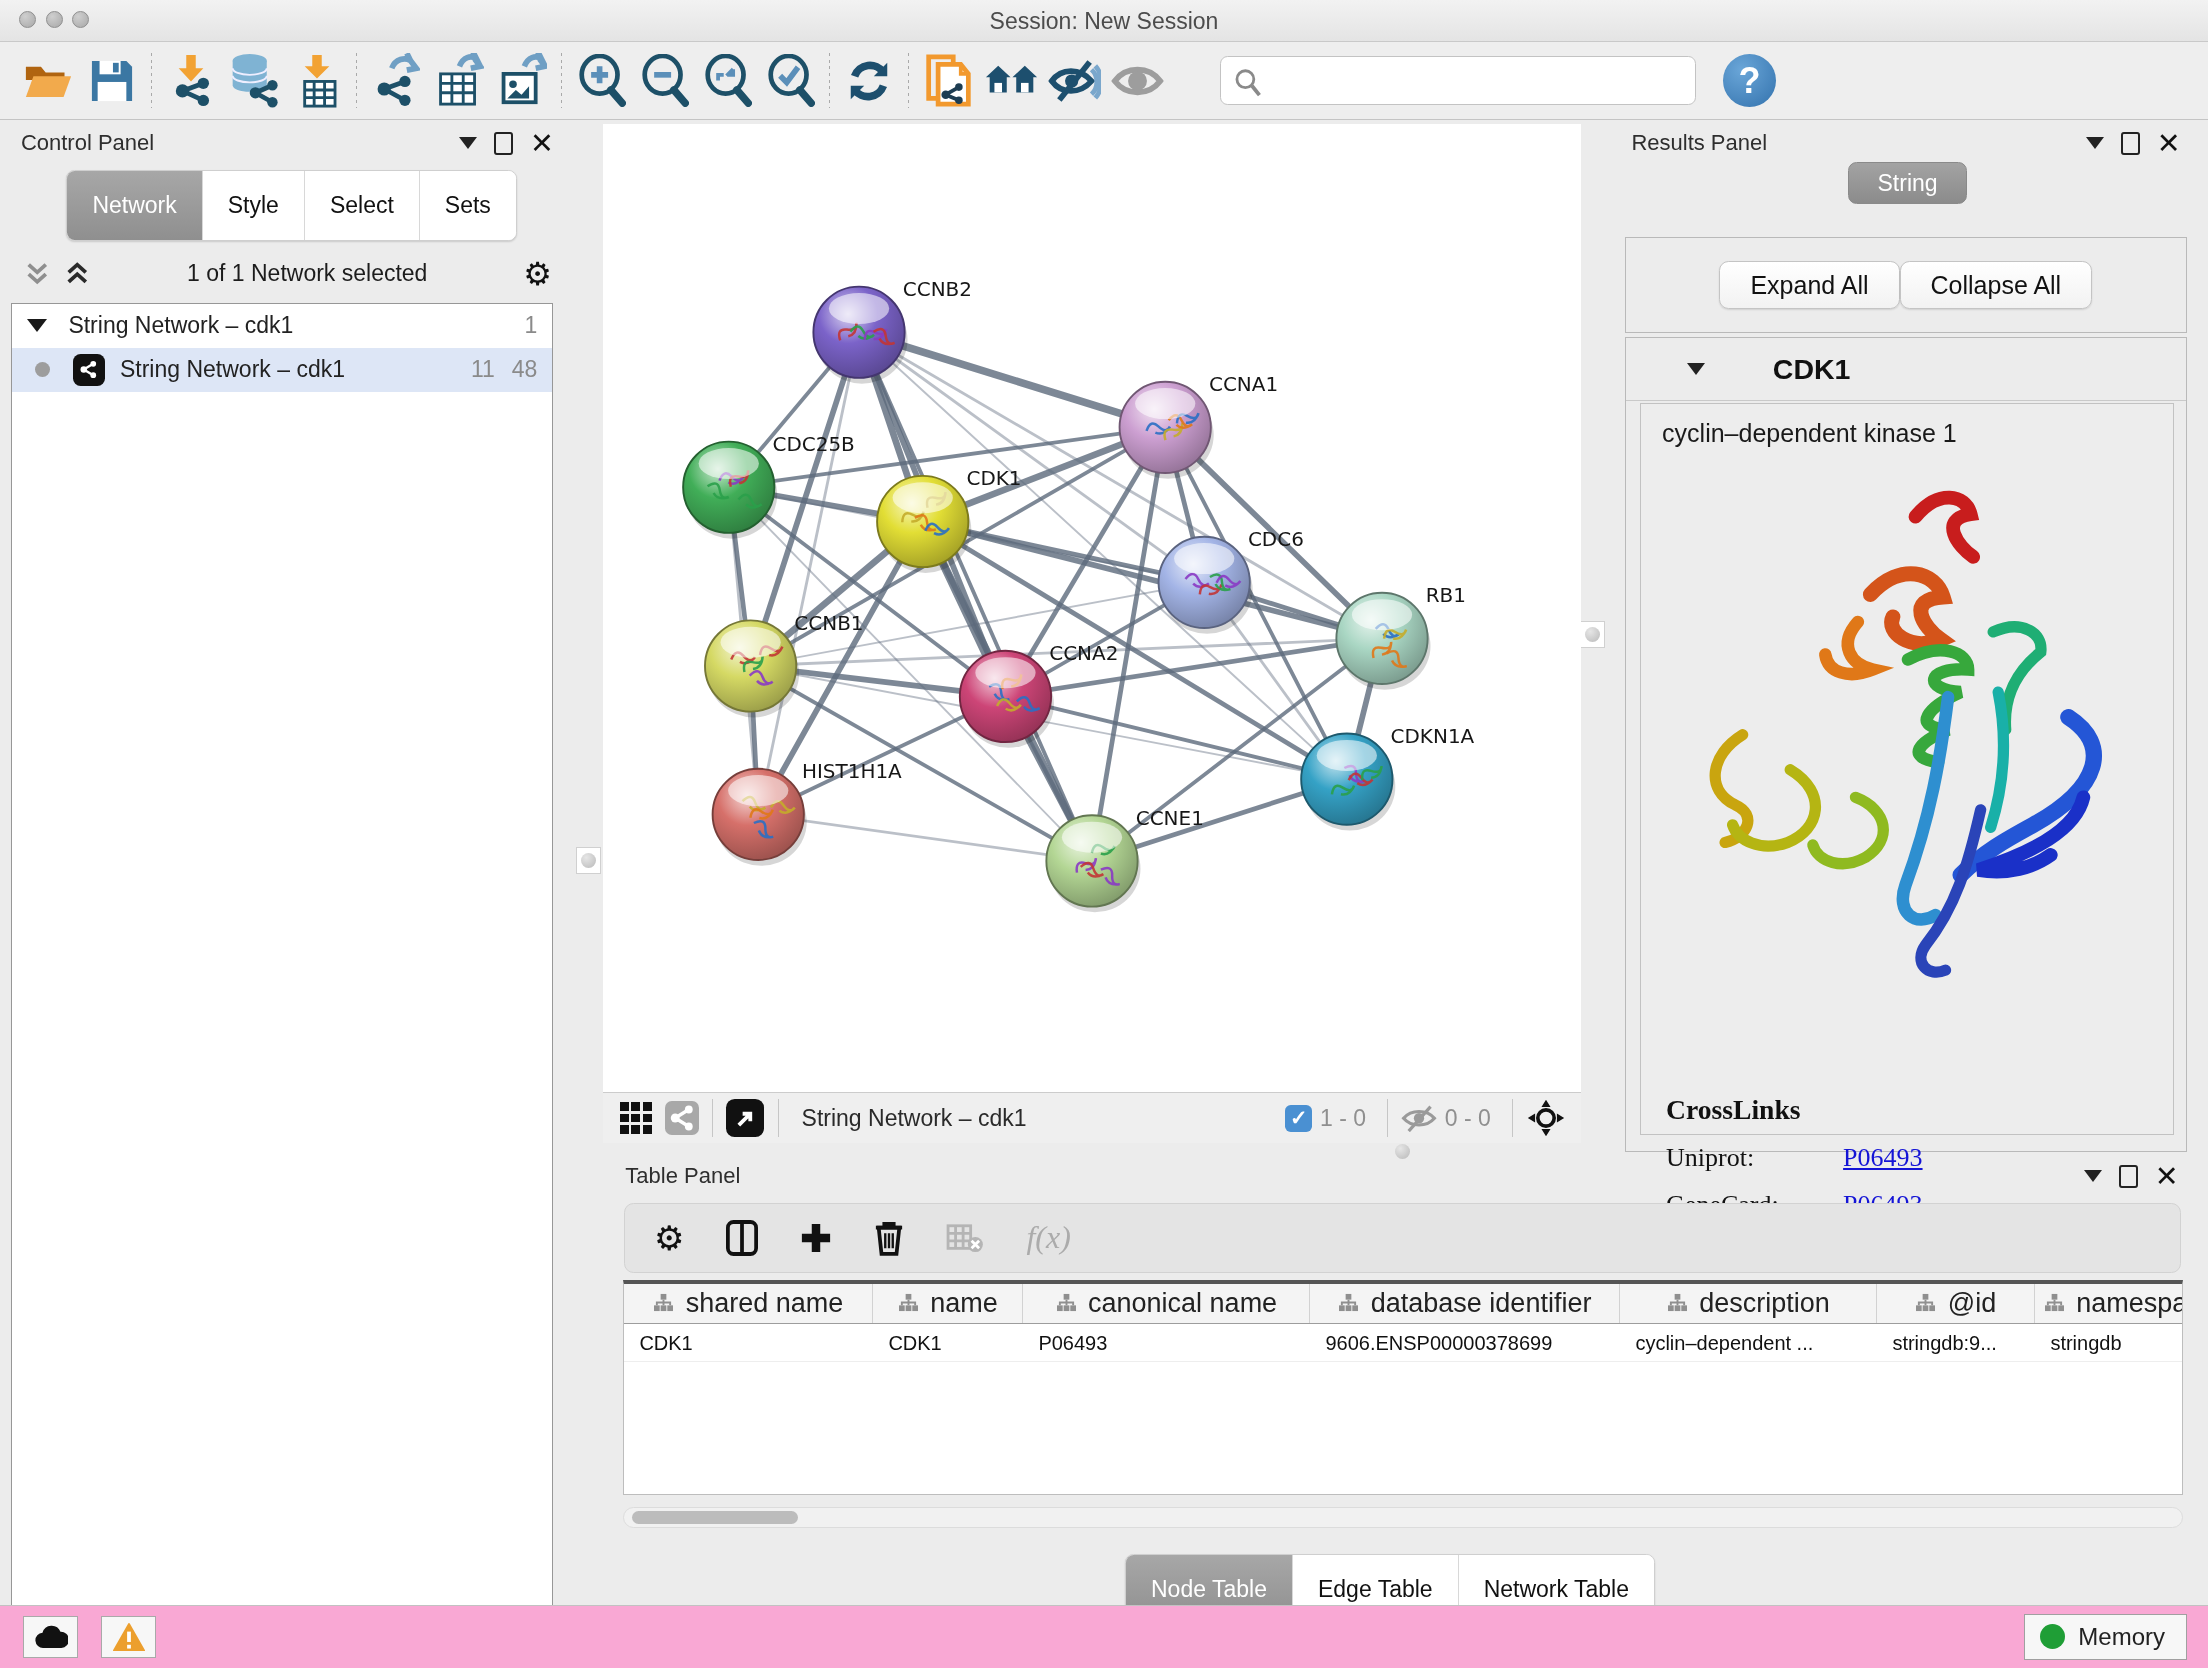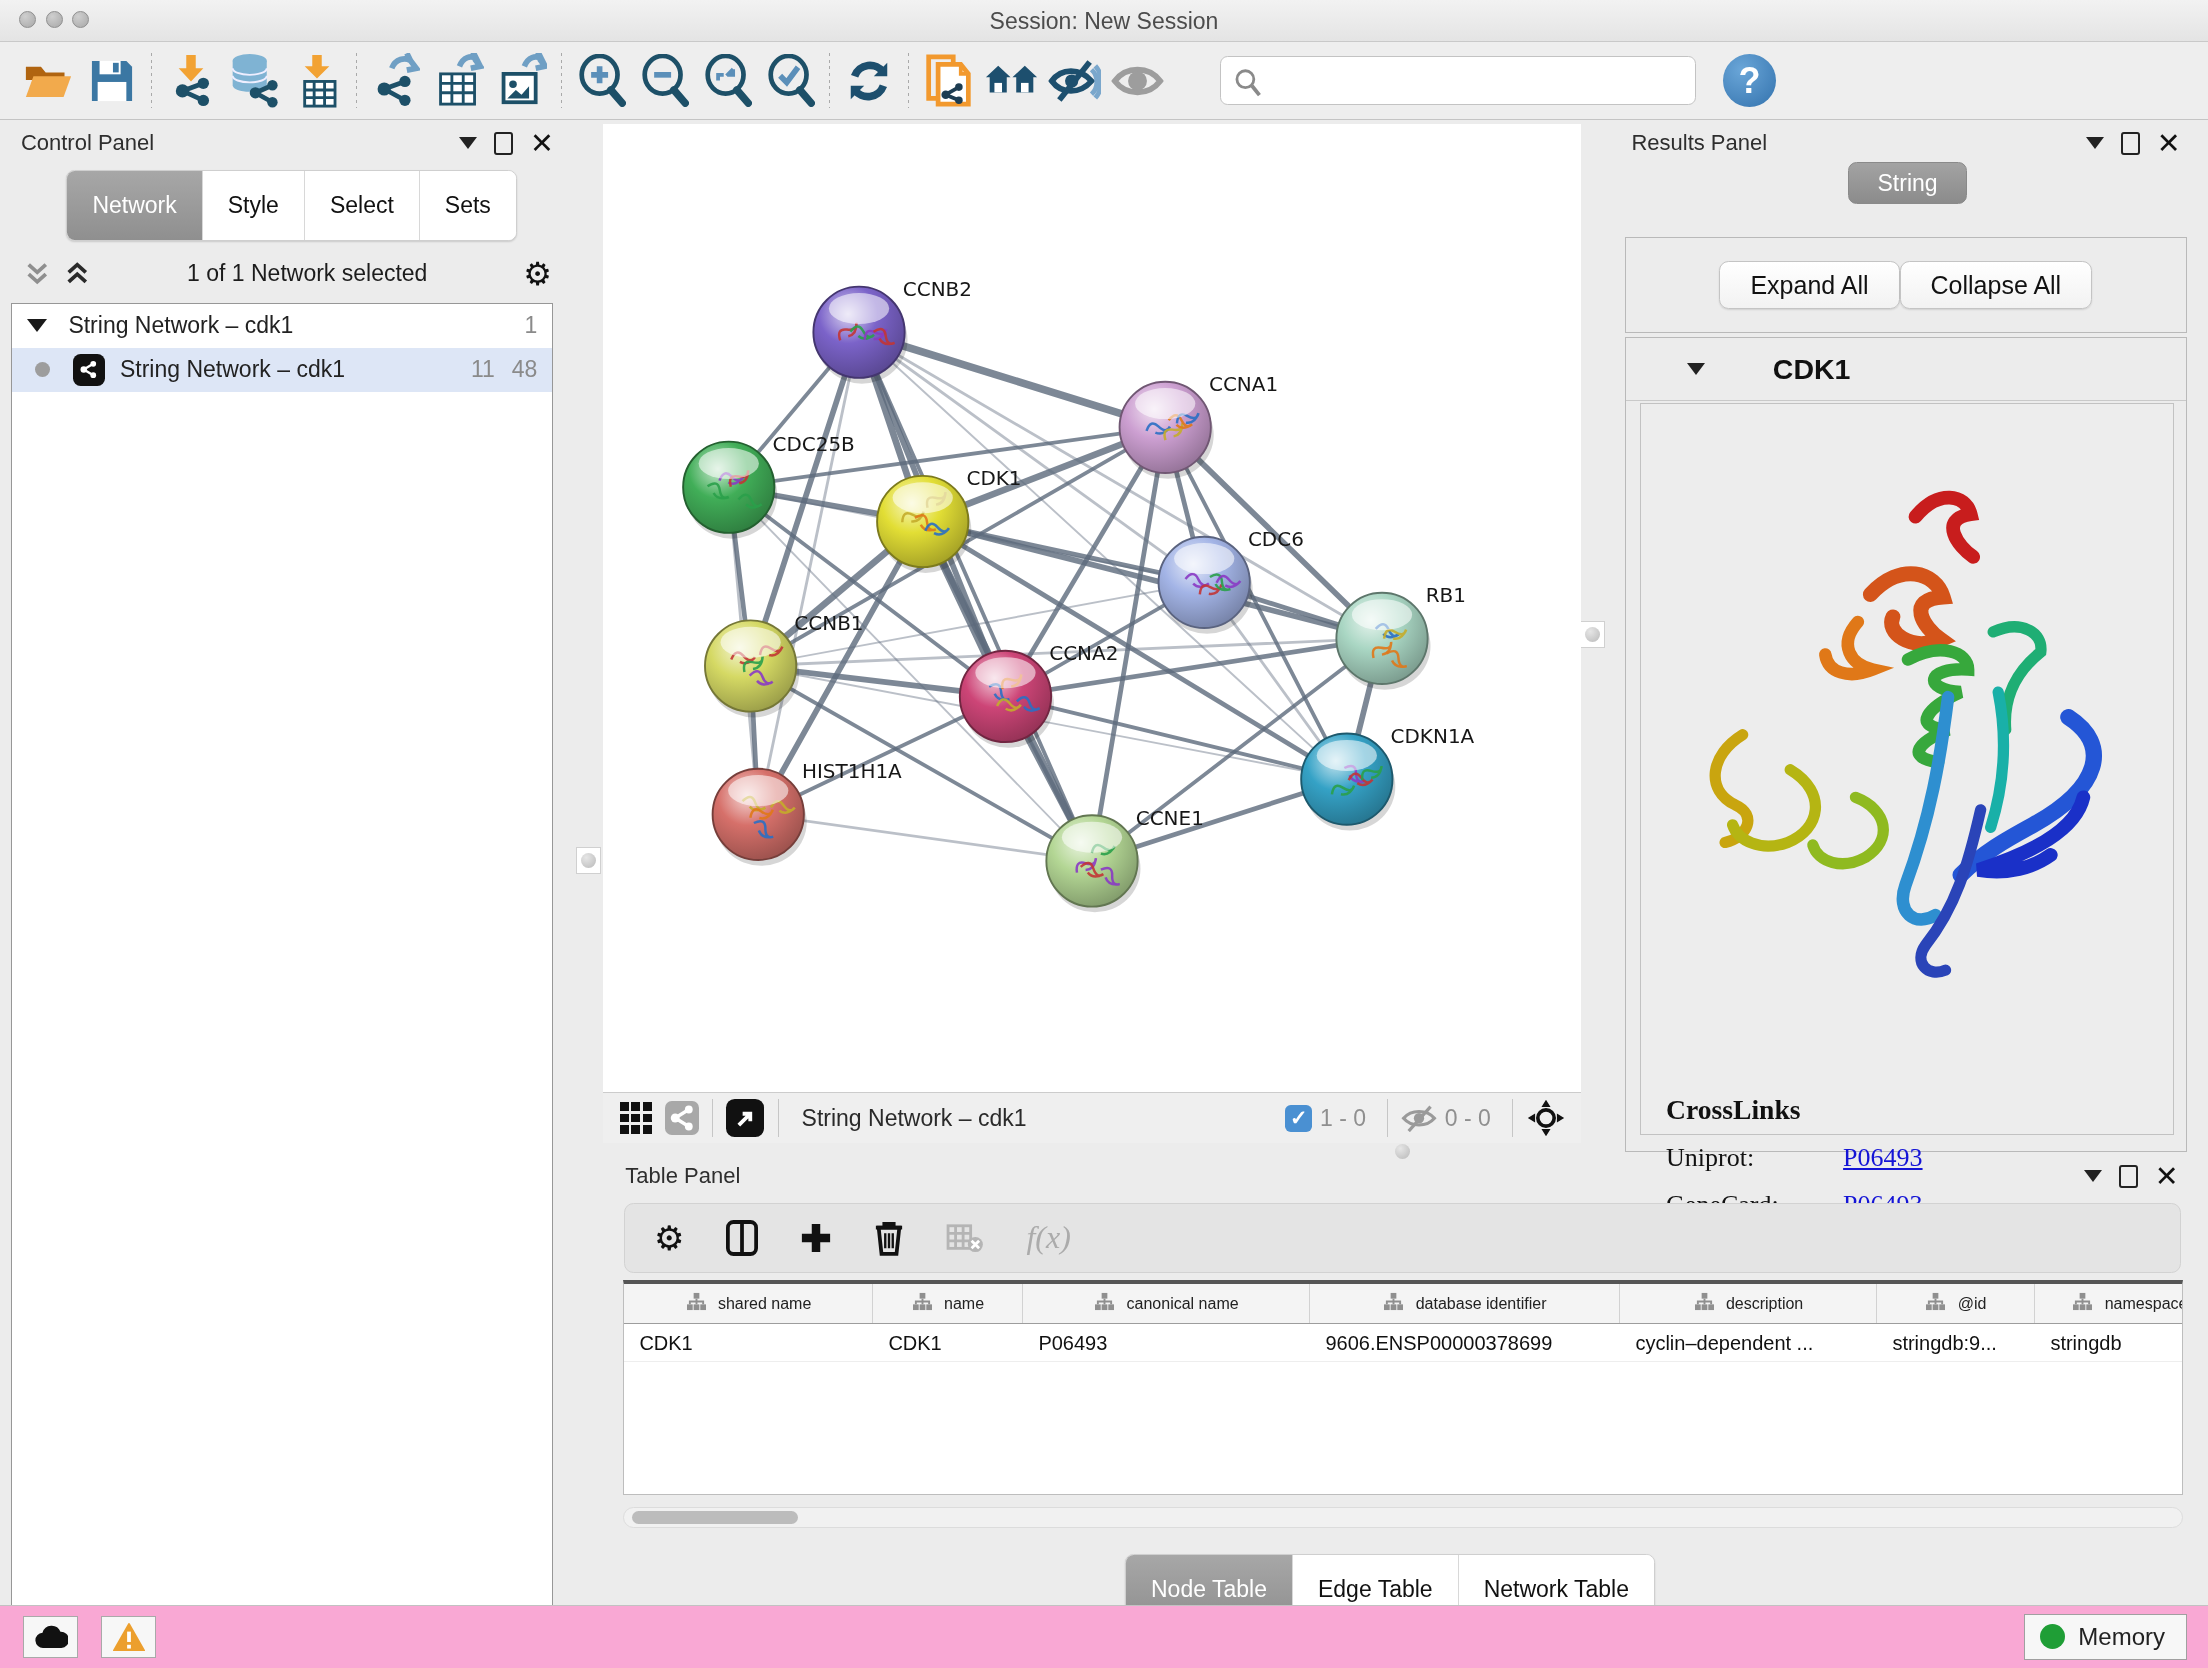--- a/index.html
+++ b/index.html
@@ -113,21 +113,21 @@
   
   #table-panel { left:612px; top:1155px; width:1580px; height:445px; }
   #tp-head { display:flex; justify-content:space-between; align-items:center; height:42px; padding:0 13.3px 0 13.3px; }
   #tp-toolbar { margin:5.7px 0 0 12.4px; width:1557px; height:70px; background:#e4e4e4;
     border:1px solid #d2d2d2; border-radius:9.5px; display:flex; align-items:center; gap:42px; padding-left:28.5px; }
   .tp-icon { font-size:34px; color:#111; line-height:1; }
   #fx-label { font-family:"Liberation Serif", serif; font-style:italic; font-size:32px; color:#ababab; }
   #table-box { margin:7.6px 0 0 11.4px; width:1560px; height:215px; background:#fff;
     border:1px solid #bdbdbd; border-top:4.8px solid #555; overflow:hidden; }
   #thead { display:flex; background:#f4f4f4; border-bottom:1.9px solid #9d9d9d; height:40px; }
-  .th { display:flex; align-items:center; justify-content:center; gap:11.4px; font-size:16px; color:#222;
+  .th { display:flex; align-items:center; justify-content:center; gap:11.4px; font-size:27px; color:#222;
     border-right:1px solid #d2d2d2; overflow:hidden; white-space:nowrap; flex:none; }
   #trow { display:flex; height:38px; border-bottom:1px solid #eee; }
   .td { font-size:20px; color:#111; padding:7.6px 0 0 15px; overflow:hidden; white-space:nowrap; flex:none; }
   #hscroll { margin:11.4px 0 0 11.4px; width:1560px; height:21px; background:#f1f1f1; border:1px solid #dcdcdc; border-radius:10.5px; }
   #hthumb { width:166px; height:13.3px; margin:2.9px 0 0 7.6px; background:#bcbcbc; border-radius:7.6px; }
   #tp-tabs { position:absolute; left:513px; top:399px; display:inline-flex; }
 
   
   #statusbar { left:0; top:1605px; width:2208px; height:63px; background:#f9a8d4;
     border-top:1px solid #c2c2c2; display:flex; align-items:center; }
@@ -640,20 +640,21 @@
   <div id="rp-actions">
     <span class="rp-btn">Expand All</span>
     <span class="rp-btn">Collapse All</span>
   </div>
   <div id="gene-box">
     <div id="gene-head">
       <span class="pc-tri"></span>
       <span id="gene-name">CDK1</span>
     </div>
     <div id="gene-inner">
+      <div id="gene-desc">cyclin–dependent kinase 1</div>
       <svg id="protein-img" width="476" height="590" viewBox="0 0 380 470" fill="none" stroke-linecap="round">
         <path d="M196,36 c18,-22 40,-18 44,-2 c-26,4 -10,26 2,34" stroke="#c81d1d" stroke-width="11"></path>
         <path d="M160,98 c24,-26 52,-18 58,2 c-30,2 -16,24 -2,34 c-24,10 -44,-6 -38,-18" stroke="#d4541a" stroke-width="12"></path>
         <path d="M150,120 c-16,18 -6,34 12,38 c-20,8 -36,2 -38,-12" stroke="#e07818" stroke-width="10"></path>
         <path d="M58,210 c-26,16 -30,44 -6,56 c18,8 10,26 -8,30" stroke="#c9a50f" stroke-width="9"></path>
         <path d="M96,238 c30,18 24,48 -2,58 c-22,8 -40,-2 -44,-14" stroke="#b5b513" stroke-width="9"></path>
         <path d="M148,260 c26,10 30,34 8,48 c-18,10 -38,4 -42,-10" stroke="#8fba20" stroke-width="9"></path>
         <path d="M190,150 c26,-14 48,-6 48,8 c-34,-2 -36,16 -6,18 c-26,12 -40,28 -10,30 c-24,10 -34,22 -8,26" stroke="#37a83c" stroke-width="10"></path>
         <path d="M258,128 c22,-10 40,0 38,16 c-20,16 -30,36 -28,62" stroke="#1fae74" stroke-width="9"></path>
         <path d="M262,176 c8,40 4,76 -6,108" stroke="#19b0a8" stroke-width="9"></path>

